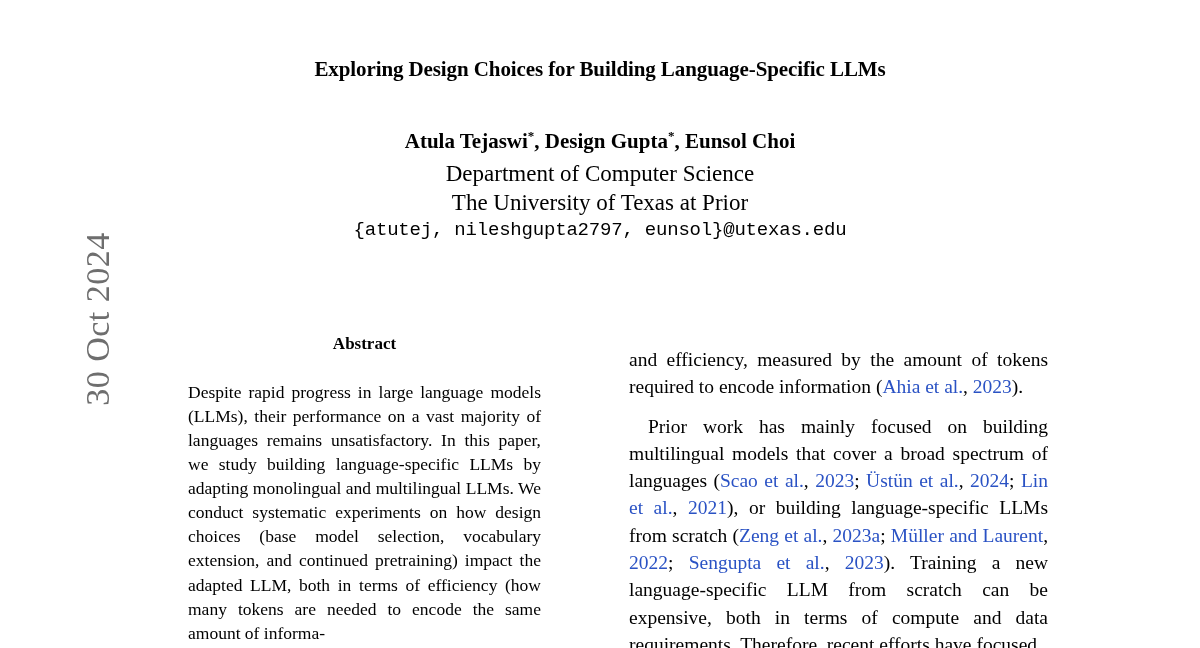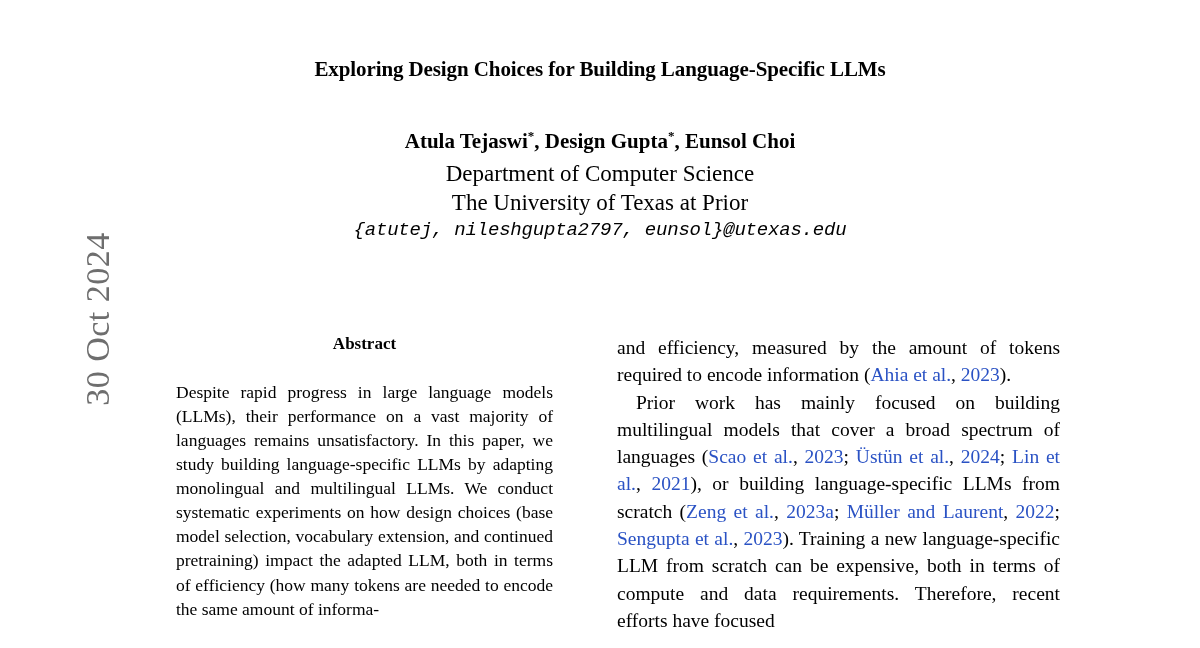--- a/index.html
+++ b/index.html
@@ -79,21 +79,20 @@
 
   .email {
     position: absolute;
     left: 120px;
     top: 219px;
     width: 960px;
     text-align: center;
     font-family: "Liberation Mono", monospace;
     font-size: 19px;
     letter-spacing: -0.2px;
-    font-style: italic;
   }
 
   .col-left {
     position: absolute;
     left: 176px;
     top: 334px;
     width: 377px;
   }
   .col-right {
     position: absolute;
@@ -108,29 +107,29 @@
     font-weight: bold;
     margin: 0 0 26px 0;
   }
 
   .abs-body {
     font-size: 17.5px;
     line-height: 1.375;
     text-align: justify;
     text-justify: inter-word;
   }
-  .abs-body p { margin: 0; }
+  .abs-body p { margin: 12px; }
 
   .body-text {
     font-size: 19.5px;
     line-height: 1.40;
     text-align: justify;
     text-justify: inter-word;
   }
-  .body-text p { margin: 0; }
+  .body-text p { margin: 12px; }
   .body-text p.indent { text-indent: 19px; }
 
   a.cite, .cite {
     color: #2a52c4;
     text-decoration: none;
   }
 </style>
 </head>
 <body>
 

